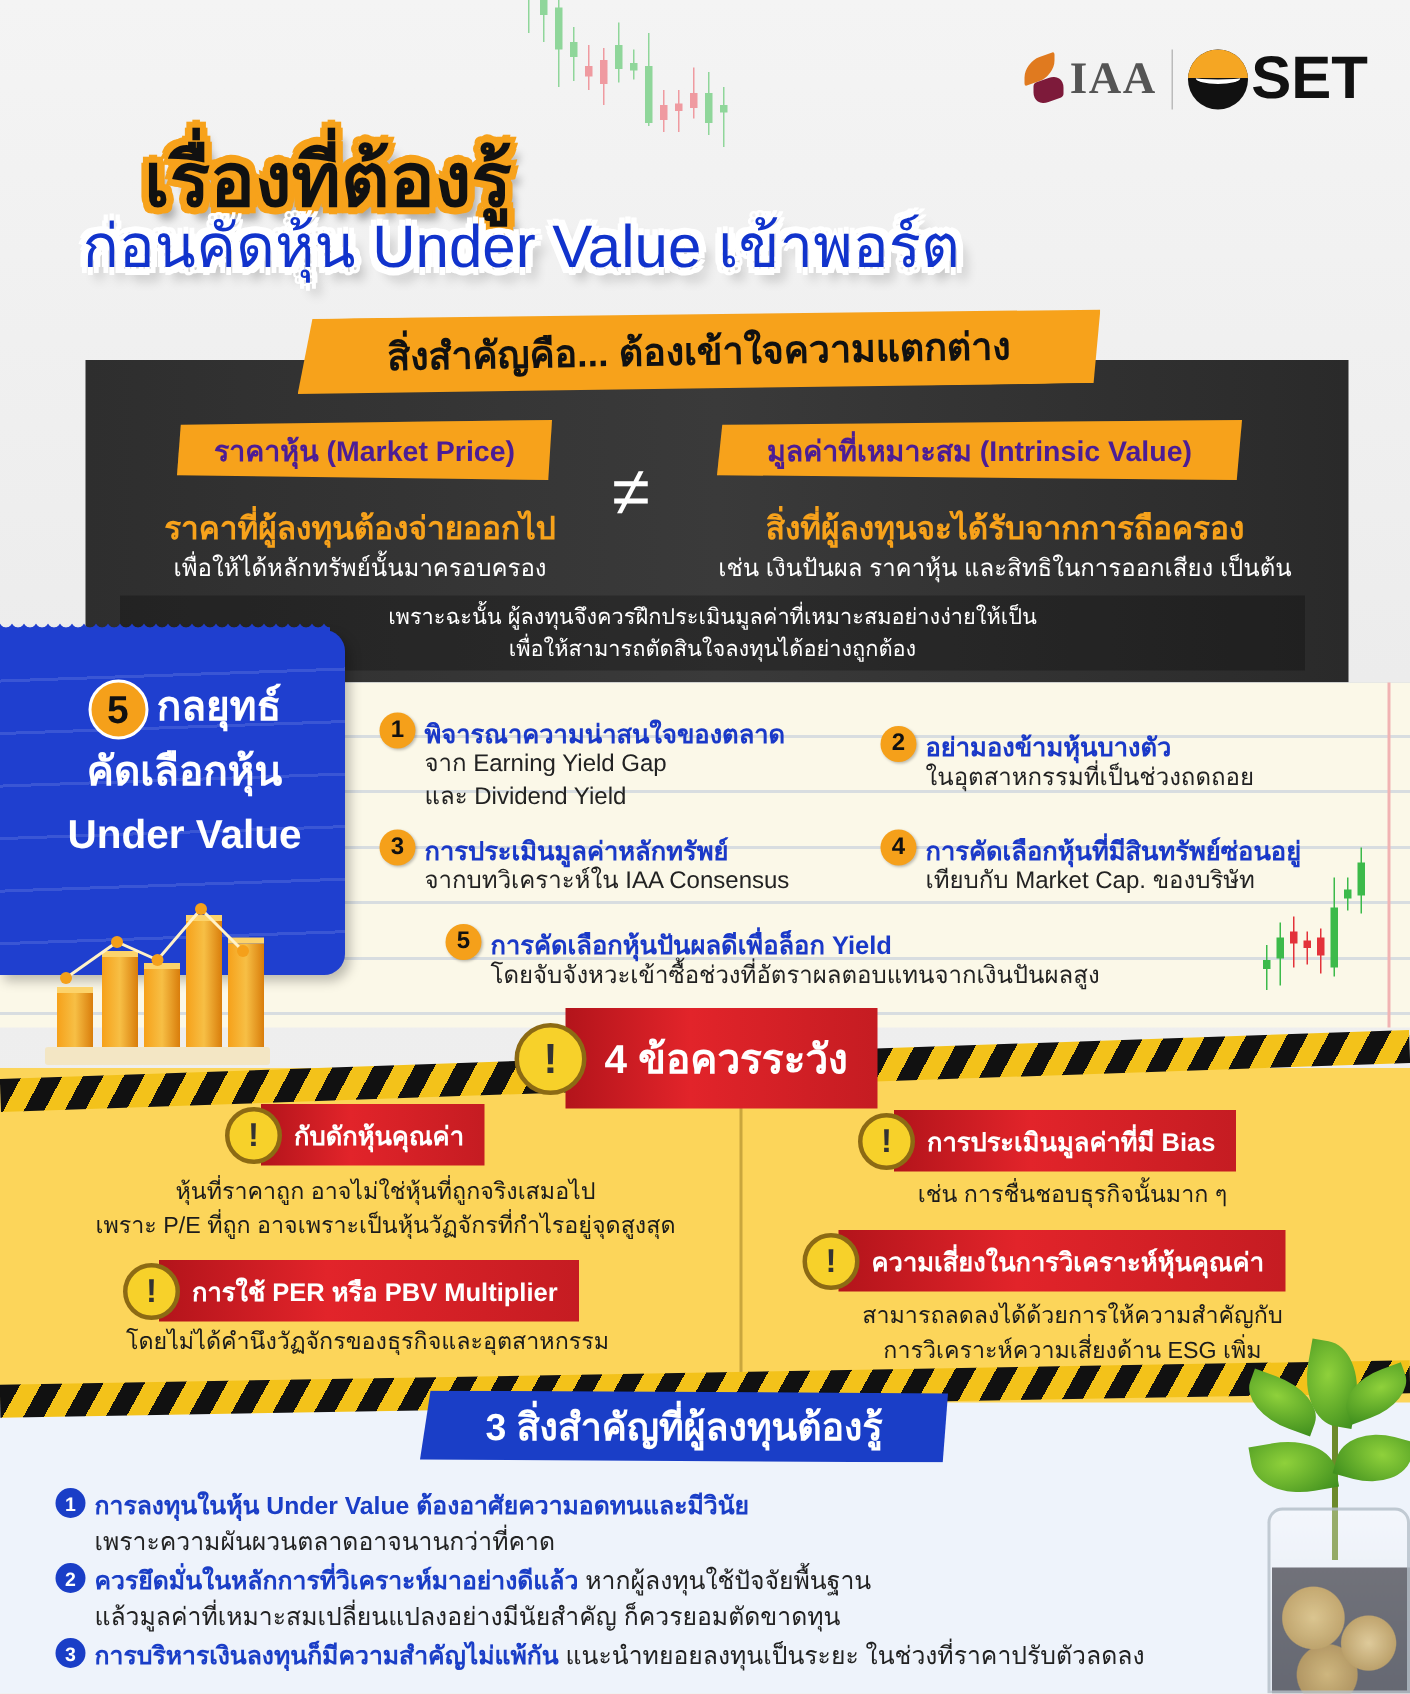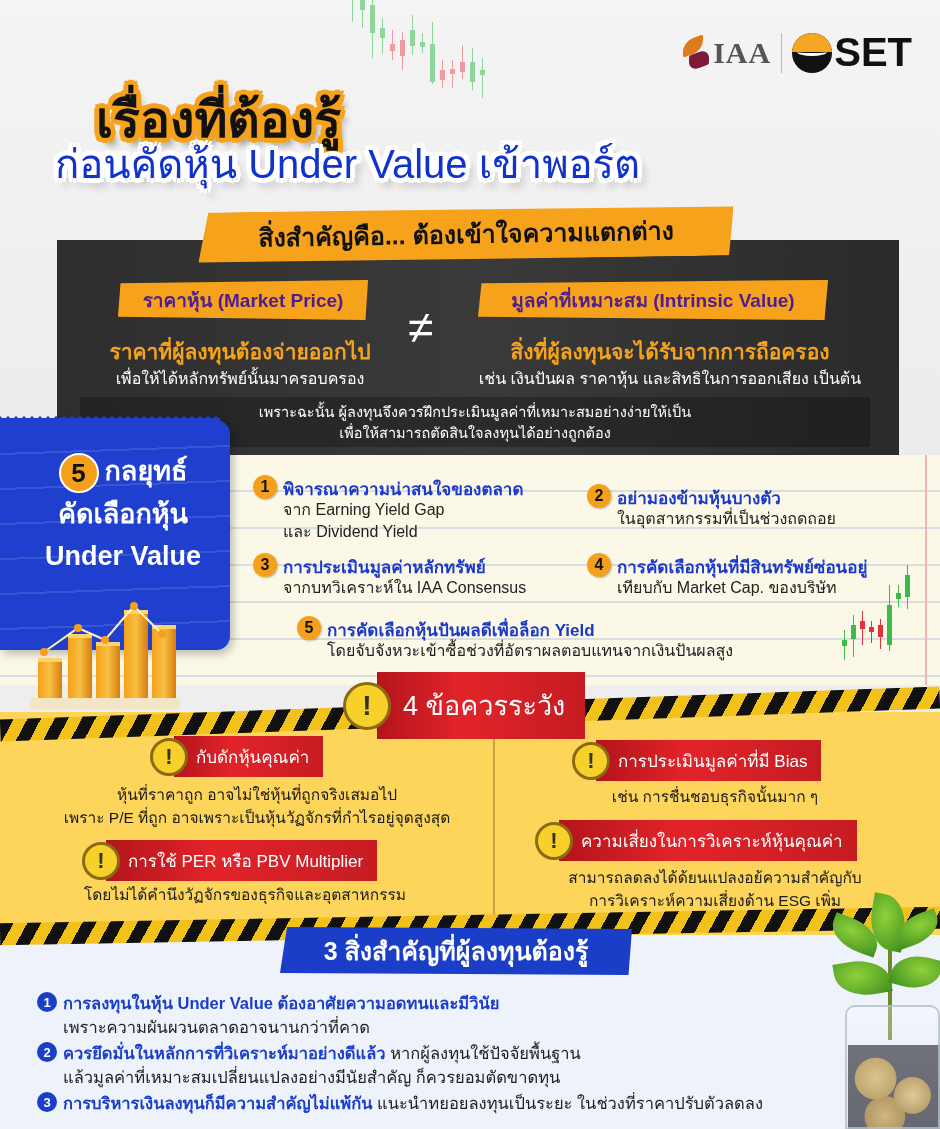--- a/index.html
+++ b/index.html
@@ -71,21 +71,21 @@
 
   
   .caution-bg { position: absolute; left: 0; top: 712px; width: 940px; height: 225px; background: #fcd55a; }
   .stripe { position: absolute; height: 22px; background: repeating-linear-gradient(120deg, #111 0, #111 12px, #f3c21a 12px, #f3c21a 24px); }
   .stripe-1 { left: 0; top: 703px; width: 940px; transform: rotate(-2deg); }
   .stripe-2 { left: 0; top: 915px; width: 940px; transform: rotate(-1deg); }
   .divider-v { position: absolute; left: 493px; top: 735px; width: 2px; height: 195px; background: #c9a63d; }
 
   .red-badge { position: absolute; display: flex; align-items: center; }
   .red-badge .warn { width: 38px; height: 38px; border-radius: 50%; background: #f7d12a; border: 3px solid #8c6a14; display: flex; align-items: center; justify-content: center; font-weight: 900; font-size: 22px; color: #333; position: relative; z-index: 2; }
-  .red-badge .lbl { background: linear-gradient(90deg, #b3141b, #e2242a 40%, #c51c22); color: #fff; font-weight: normal; font-size: 17px; padding: 7px 14px 7px 22px; margin-left: -14px; white-space: nowrap; }
+  .red-badge .lbl { background: linear-gradient(90deg, #b3141b, #e2242a 40%, #c51c22); color: #fff; font-weight: bold; font-size: 17px; padding: 7px 14px 7px 22px; margin-left: -14px; white-space: nowrap; }
   .main-badge { left: 343px; top: 672px; }
   .main-badge .warn { width: 48px; height: 48px; font-size: 28px; }
   .main-badge .lbl { font-size: 27px; padding: 12px 20px 12px 26px; }
 
   .c-text { position: absolute; text-align: center; font-size: 15.5px; color: #1b1b1b; line-height: 23px; }
 
   
   .bottom { position: absolute; left: 0; top: 935px; width: 940px; height: 194px; background: #eef3fb; }
   .blue-tape { position: absolute; left: 280px; top: 927px; width: 352px; height: 48px; background: #1a3ec7; display: flex; align-items: center; justify-content: center; clip-path: polygon(2% 0, 100% 4%, 99% 100%, 0 96%); }
   .blue-tape span { color: #fff; font-size: 25px; font-weight: bold; }
@@ -336,21 +336,21 @@
   </div>
   <div class="c-text" style="left:495px; top:785px; width:440px;">
     <div>เช่น การชื่นชอบธุรกิจนั้นมาก ๆ</div>
   </div>
 
   <div class="red-badge" style="left:535px; top:820px;">
     <div class="warn">!</div>
     <div class="lbl">ความเสี่ยงในการวิเคราะห์หุ้นคุณค่า</div>
   </div>
   <div class="c-text" style="left:495px; top:866px; width:440px;">
-    <div>สามารถลดลงได้ด้ยนแปลงอย้ความสำคัญกับ</div>
+    <div>สามารถลดลงได้ด้วยการให้ความสำคัญกับ</div>
       <div>การวิเคราะห์ความเสี่ยงด้าน ESG เพิ่ม</div>
   </div>
 
   <div class="bottom"></div>
   <div class="stripe stripe-2"></div>
   <div class="blue-tape">
       <span>3 สิ่งสำคัญที่ผู้ลงทุนต้องรู้</span>
     </div>
 
   <div class="tip" style="top:990px;">

